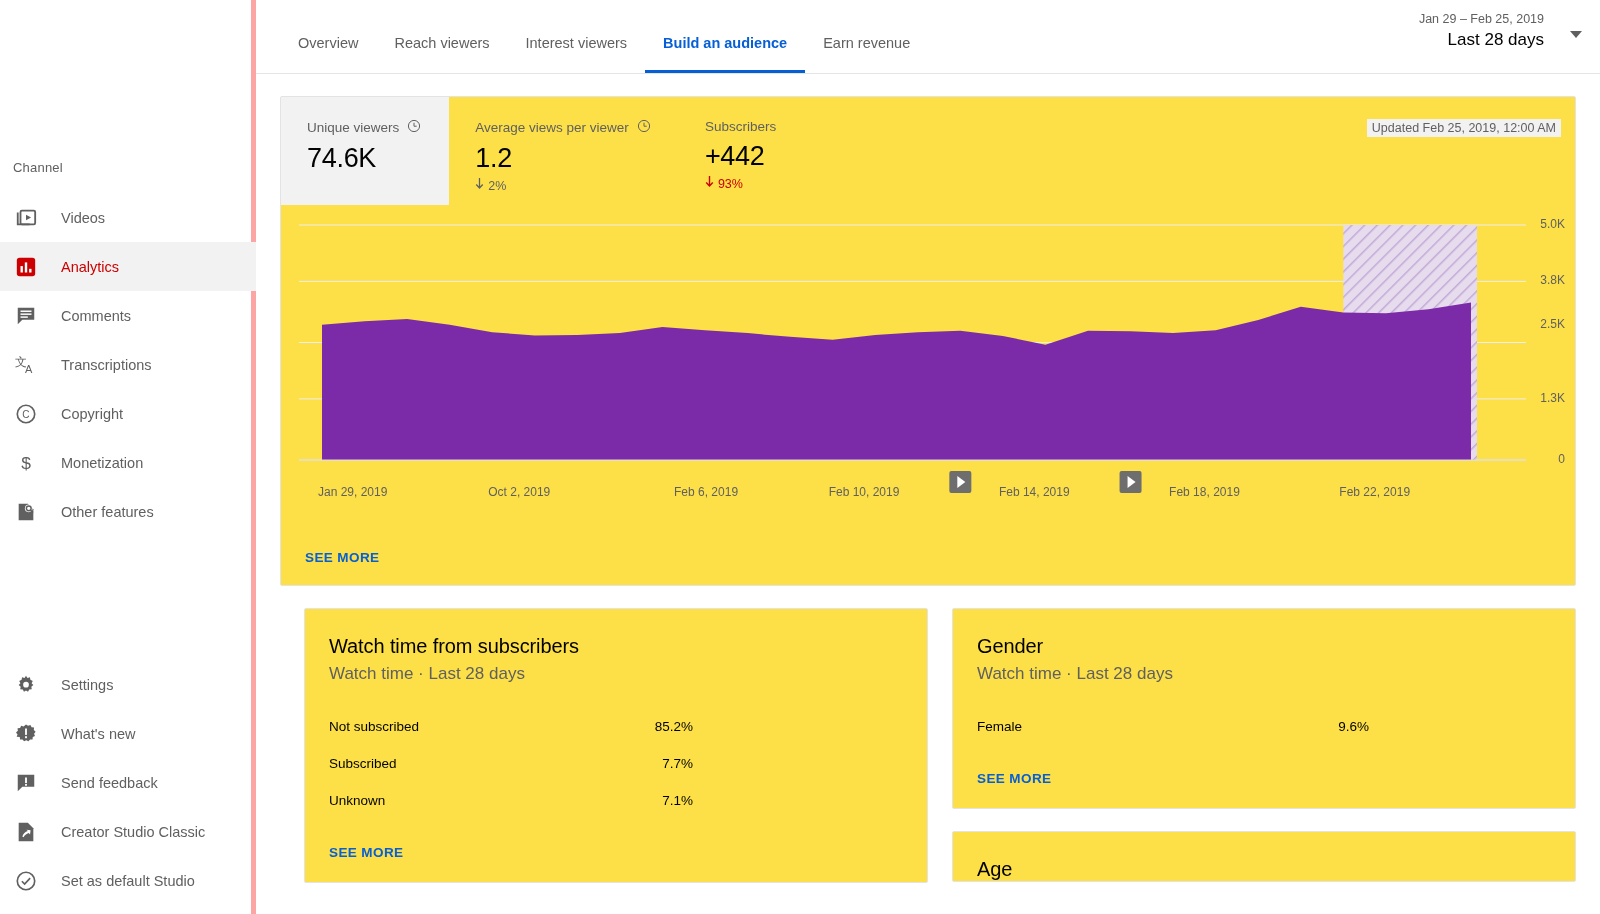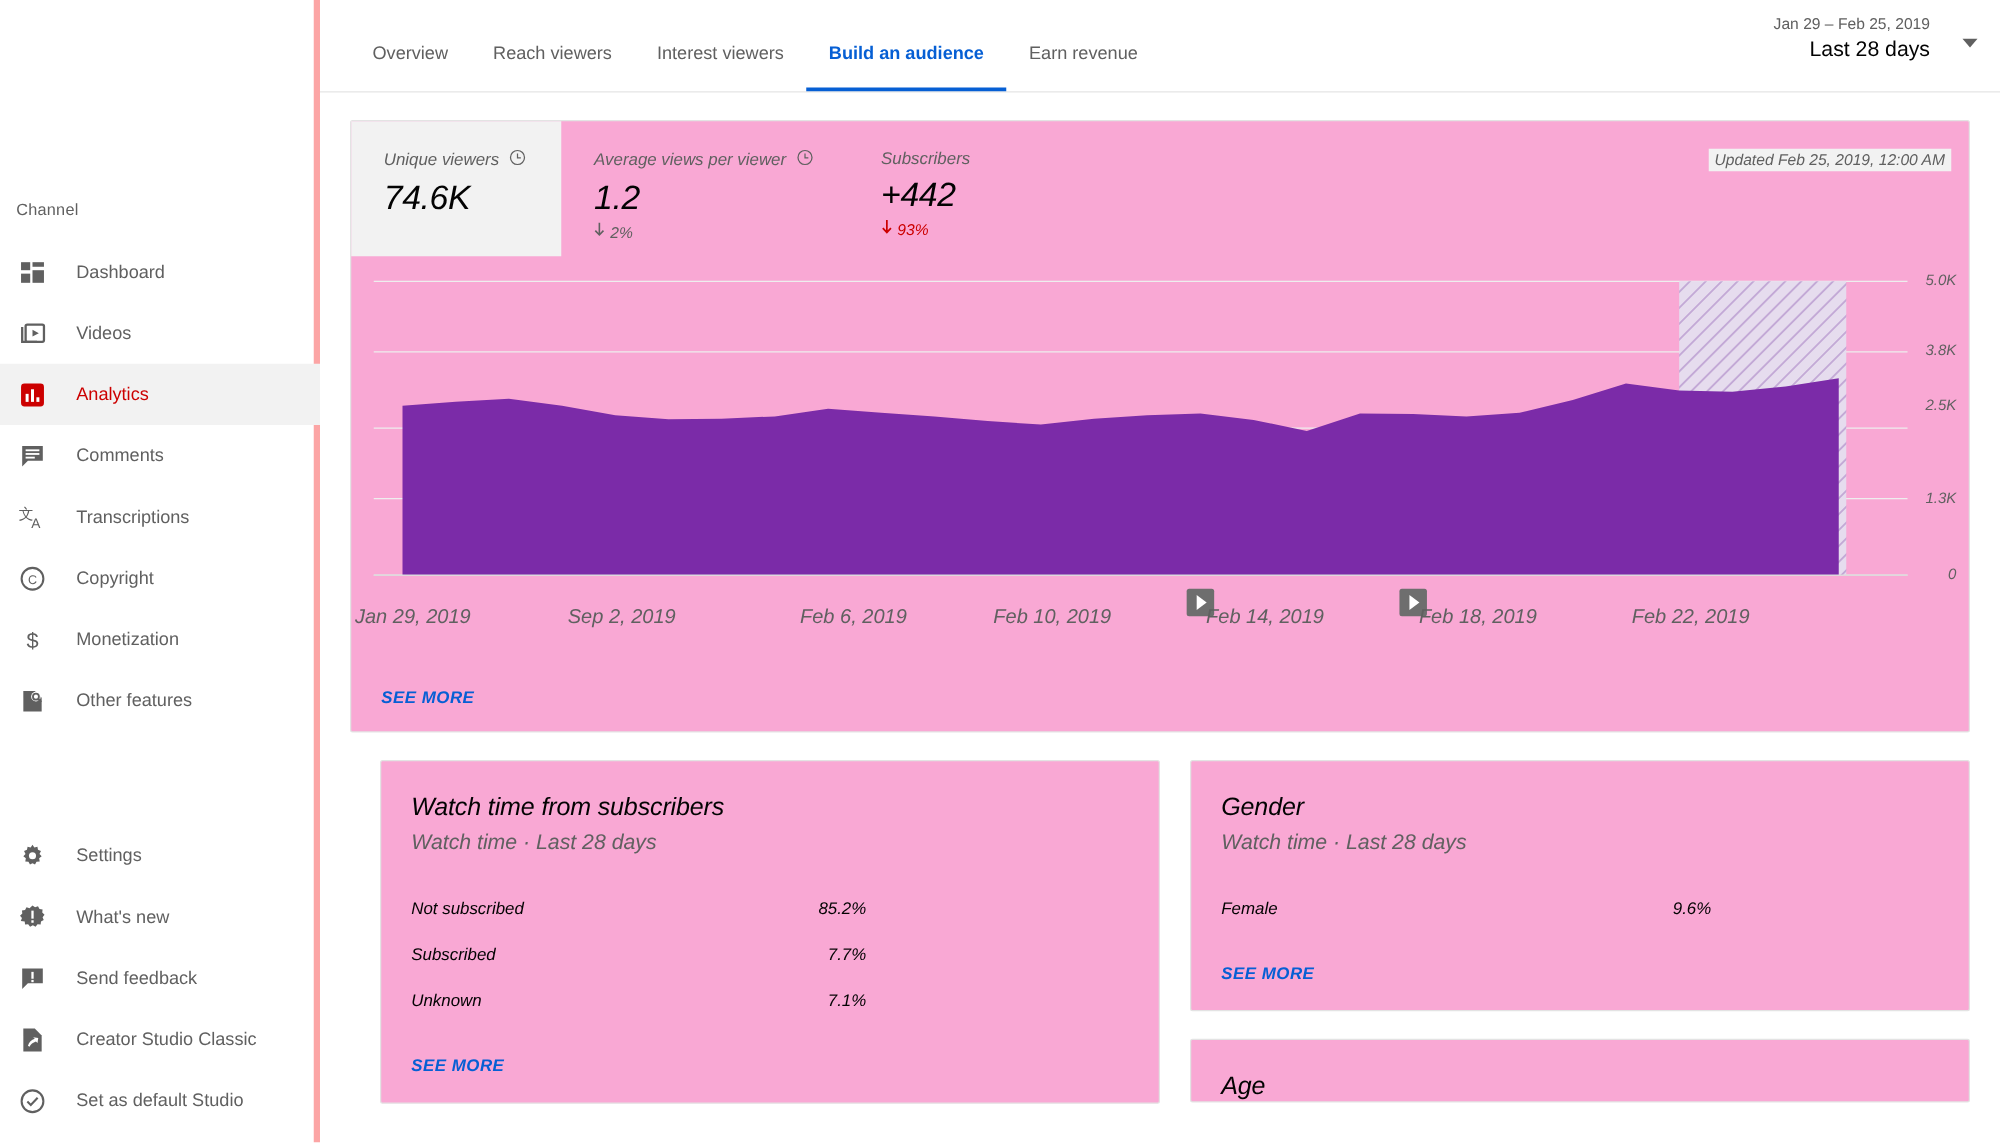--- a/index.html
+++ b/index.html
@@ -81,23 +81,22 @@
     border-right: 6px solid transparent;
     border-top: 7px solid #606060;
     cursor: pointer;
   }
 
   
   .content { padding: 22px 24px 0 24px; }
 
   .card {
     border: 1px solid #e3e3e3;
-    background: #f9a8d4;
+    background: #fde047;
     border-radius: 2px;
-    font-style: italic;
   }
 
   
   .chart-card { position: relative; height: 490px; }
   .metrics { display: flex; height: 108px; border-bottom: 0; }
   .metric {
     padding: 22px 28px 0 26px;
     min-width: 150px;
     position: relative;
   }
@@ -132,22 +131,23 @@
   .ylabel {
     position: absolute; right: 10px;
     font-size: 12px; color: #606060;
     text-align: right; width: 46px;
   }
   .xlabels {
     position: absolute; left: 0; right: 0; top: 272px;
     height: 20px;
   }
   .xlabel {
-    position: absolute; font-size: 16px; color: #606060;
+    position: absolute; font-size: 12px; color: #606060;
     white-space: nowrap;
+    margin-left: 34px;
   }
   .seemore {
     color: #065fd4; font-size: 13.5px; font-weight: 600;
     letter-spacing: .4px; cursor: pointer;
     display: inline-block;
   }
   .chart-seemore { position: absolute; left: 24px; bottom: 20px; }
 
   
   .row2 { display: flex; gap: 24px; margin-top: 22px; margin-left: 24px; }
@@ -177,31 +177,20 @@
 </head>
 <body>
 
 <div class="app">
 
   <aside class="sidebar">
     <div class="sidebar-section-label">Channel</div>
 
     <nav class="nav-group-top">
 
-      <div class="nav-item">
-        <span class="nav-icon">
-          <svg width="22" height="22" viewBox="0 0 24 24">
-              <rect x="2" y="3" width="8" height="7" fill="#606060"></rect>
-              <rect x="12" y="3" width="10" height="4" fill="#606060"></rect>
-              <rect x="2" y="13" width="8" height="8" fill="#606060"></rect>
-              <rect x="12" y="10" width="10" height="11" fill="#606060"></rect>
-            </svg>
-        </span>
-        <span class="nav-label">Dashboard</span>
-      </div>
 
       <div class="nav-item">
         <span class="nav-icon">
           <svg width="22" height="22" viewBox="0 0 24 24">
               <rect x="6" y="4" width="16" height="15" rx="1.5" fill="none" stroke="#606060" stroke-width="2"></rect>
               <path d="M3 6v13h13" fill="none" stroke="#606060" stroke-width="2"></path>
               <path d="M12 8.5l5.5 3-5.5 3z" fill="#606060"></path>
             </svg>
         </span>
         <span class="nav-label">Videos</span>
@@ -436,21 +425,21 @@
           </svg>
           <div id="ytick-container">
               <div class="ylabel" style="top: 4px;">5.0K</div>
               <div class="ylabel" style="top: 60.4px;">3.8K</div>
               <div class="ylabel" style="top: 104px;">2.5K</div>
               <div class="ylabel" style="top: 177.9px;">1.3K</div>
               <div class="ylabel" style="top: 239px;">0</div>
             </div>
           <div class="xlabels" id="xtick-container">
               <div class="xlabel" style="left: 3px;">Jan 29, 2019</div>
-              <div class="xlabel" style="left: 173.222px;">Sep 2, 2019</div>
+              <div class="xlabel" style="left: 173.222px;">Oct 2, 2019</div>
               <div class="xlabel" style="left: 359px;">Feb 6, 2019</div>
               <div class="xlabel" style="left: 513.667px;">Feb 10, 2019</div>
               <div class="xlabel" style="left: 683.889px;">Feb 14, 2019</div>
               <div class="xlabel" style="left: 854.111px;">Feb 18, 2019</div>
               <div class="xlabel" style="left: 1024.33px;">Feb 22, 2019</div>
             </div>
         </div>
 
         <span class="seemore chart-seemore">SEE MORE</span>
       </section>

